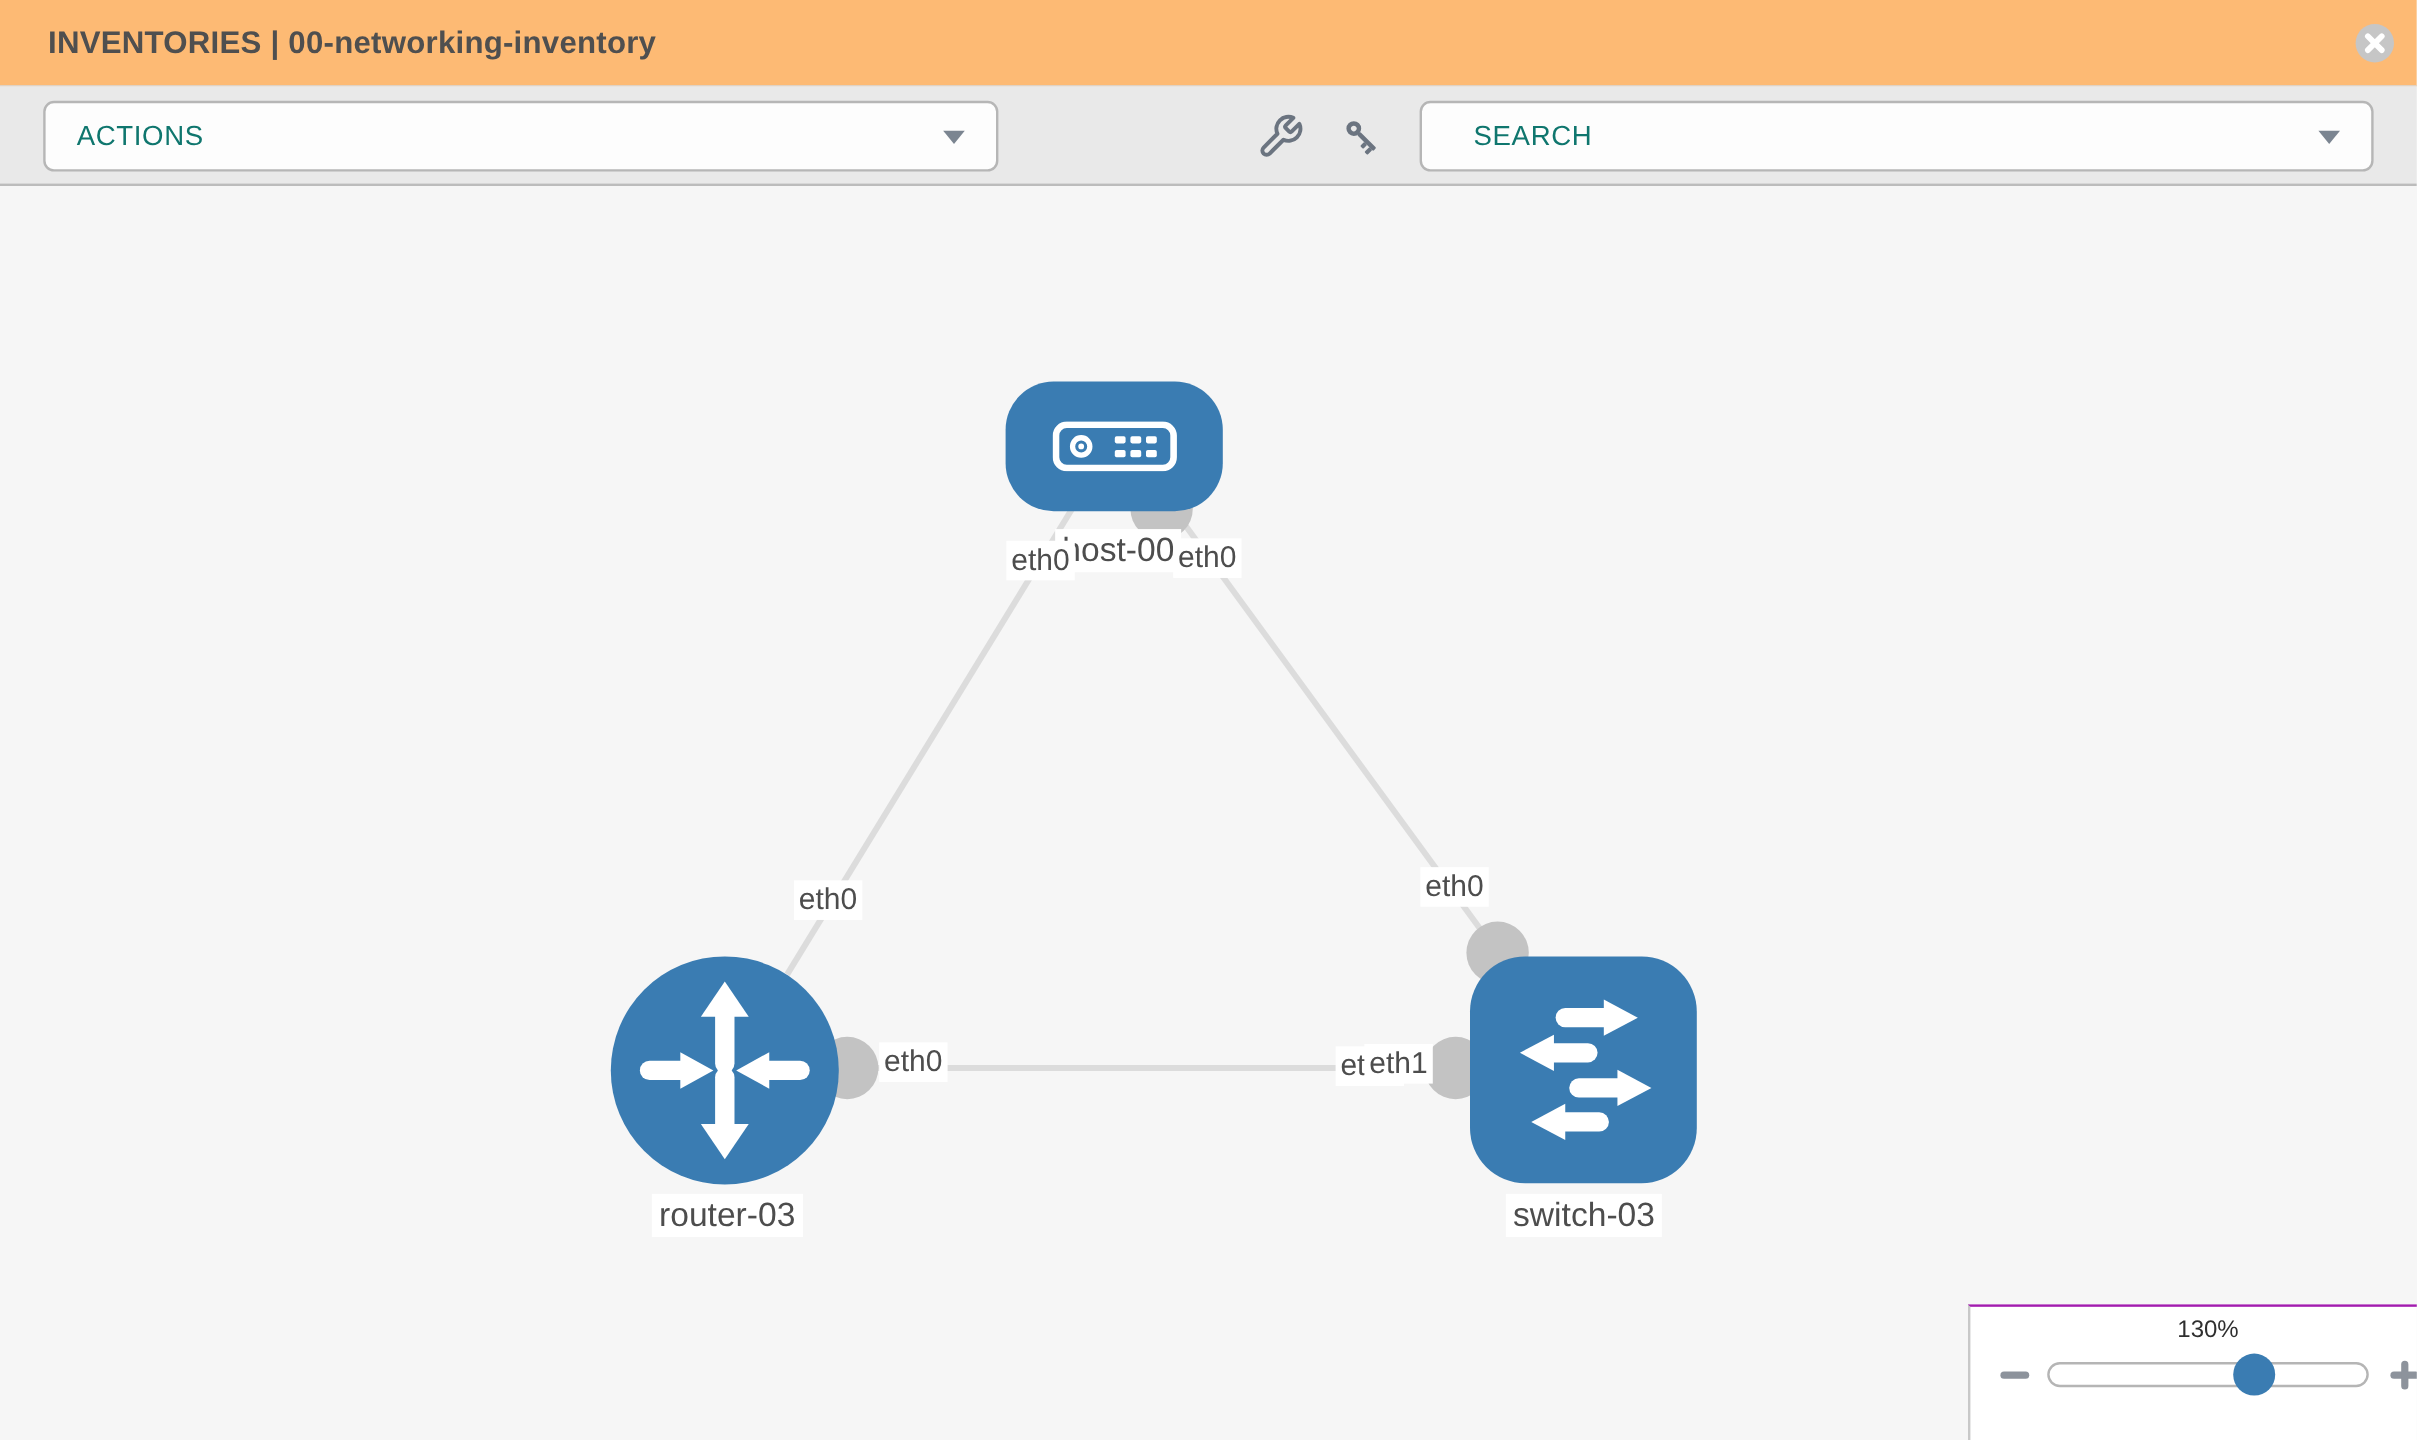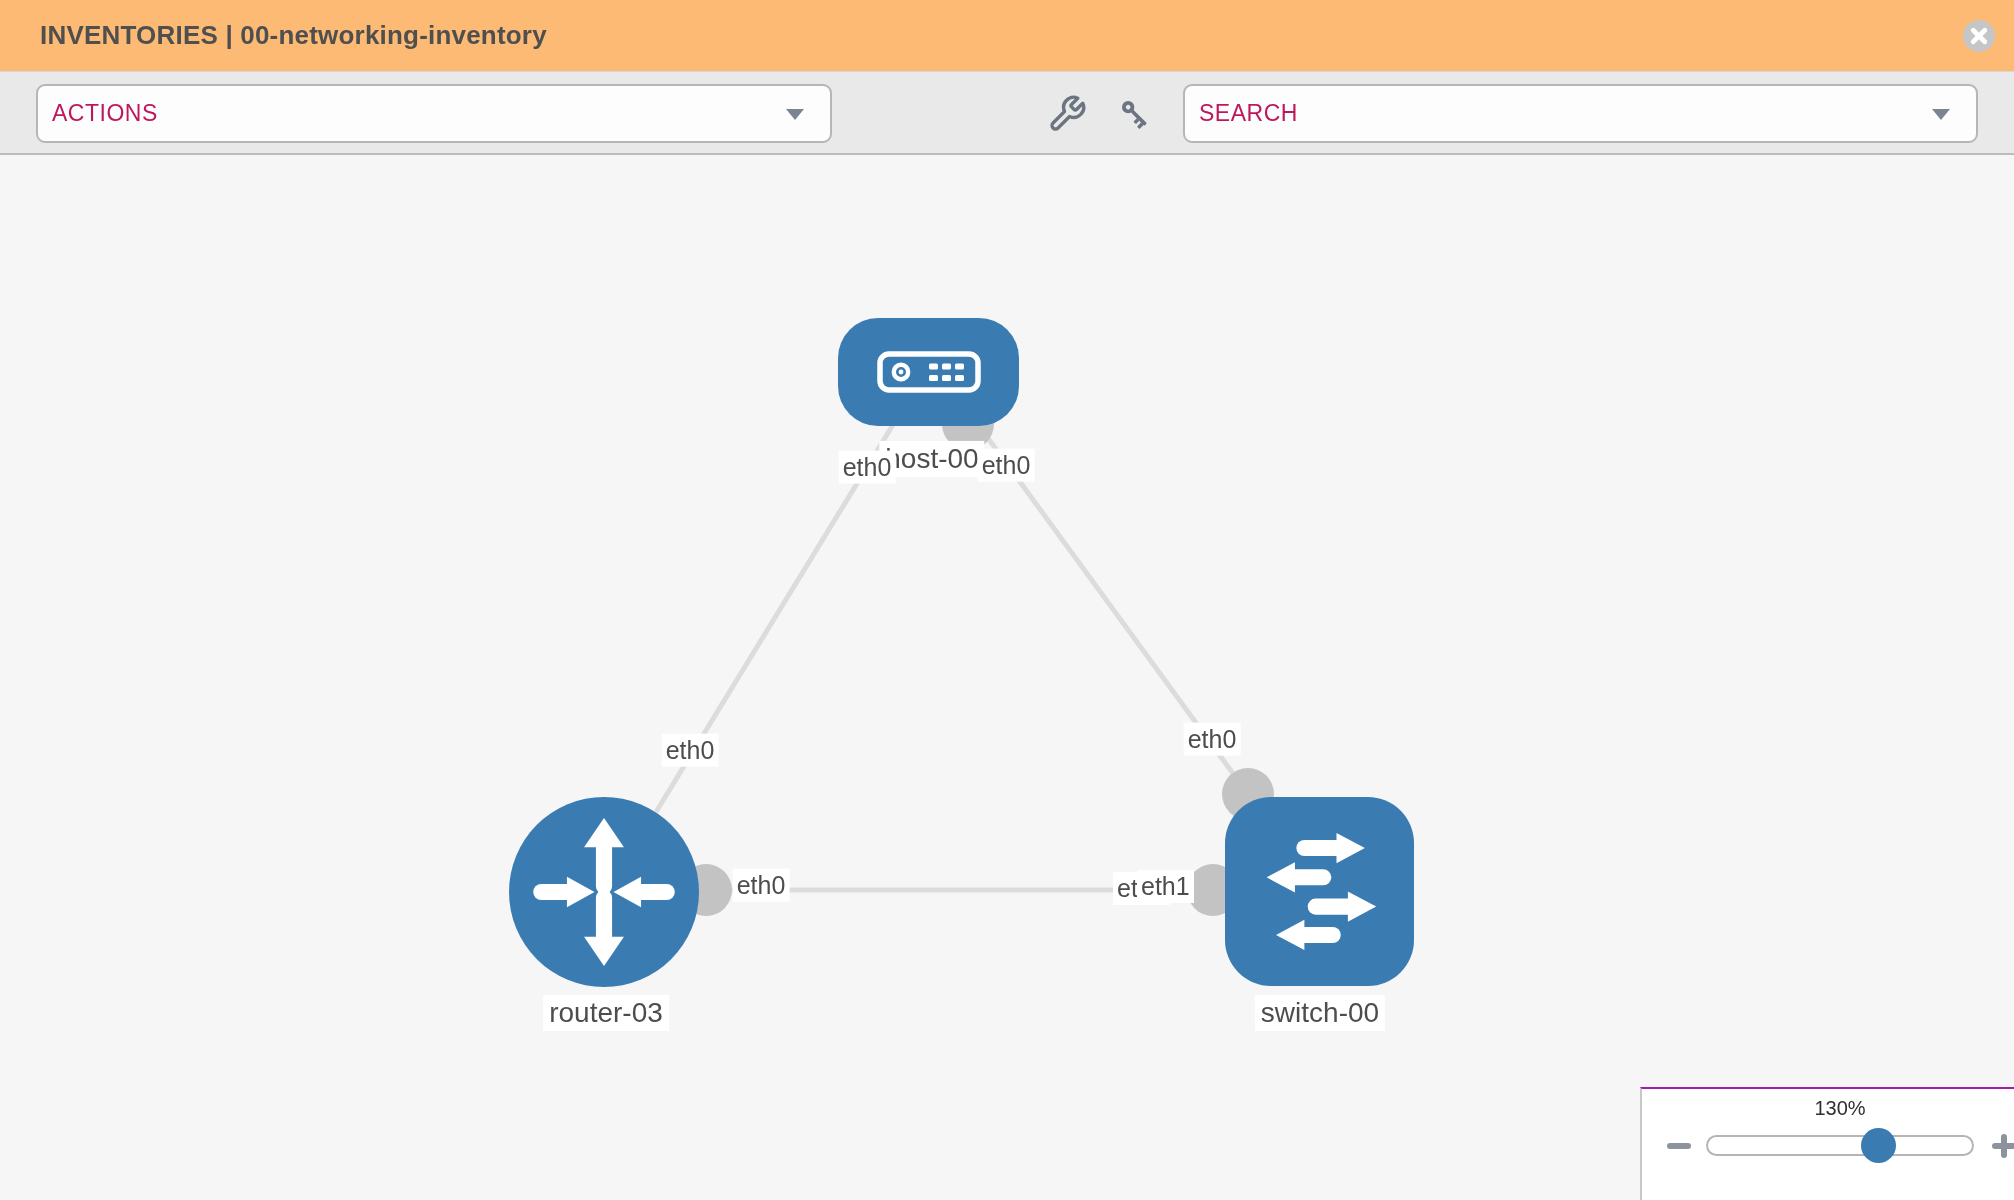--- a/index.html
+++ b/index.html
@@ -12,26 +12,26 @@
           border-bottom:1px solid #d8d8d8;display:flex;align-items:center;}
   .title{margin:0 0 0 40px;font-size:26px;font-weight:bold;color:#4f4f4f;letter-spacing:.2px;}
   .close-btn{position:absolute;right:17px;top:18px;width:36px;height:36px;border:none;
              background:transparent;padding:0;cursor:pointer;}
 
   
   .toolbar{position:absolute;left:0;top:72px;width:100%;height:83px;background:#e9e9e9;
            border-bottom:2px solid #bcbcbc;box-sizing:border-box;}
   .select{position:absolute;top:12px;height:59px;background:#fdfdfd;border:2px solid #b6b6b6;
           border-radius:9px;box-sizing:border-box;display:flex;align-items:center;cursor:pointer;}
-  .select .sel-label{margin-left:14px;font-size:23px;color:#be185d;letter-spacing:.5px;}
+  .select .sel-label{margin-left:26px;font-size:23px;color:#0f766e;letter-spacing:.5px;}
   .caret{position:absolute;right:26px;top:50%;margin-top:-5px;width:0;height:0;
          border-left:9px solid transparent;border-right:9px solid transparent;
          border-top:11px solid #7b8591;}
   .actions-select{left:36px;width:796px;}
-  .search-select{left:1183px;width:795px;}
+  .search-select{left:1183px;width:795px;padding-left:17px;}
   .tool-btn{position:absolute;top:20px;width:44px;height:44px;border:none;background:transparent;
             padding:0;cursor:pointer;display:flex;align-items:center;justify-content:center;}
   .tool-wrench{left:1045px;}
   .tool-key{left:1113px;}
 
   
   .canvas{position:absolute;left:0;top:157px;width:2014px;height:1043px;background:#f6f6f6;margin-left:16px;}
   .net-svg{position:absolute;left:0;top:0;}
 
   .node{position:absolute;background:#3a7cb2;display:flex;align-items:center;justify-content:center;}
@@ -151,21 +151,21 @@
         <polygon points="22,42.5 37,34.5 37,50.5" stroke="none"></polygon>
         <path d="M48 58 H66" stroke-width="8.5"></path>
         <polygon points="80,58 65,50 65,66" stroke="none"></polygon>
         <path d="M57 73 H41" stroke-width="8.5"></path>
         <polygon points="27,73 42,65 42,81" stroke="none"></polygon>
       </svg>
     </div>
 
     <span class="chip center node-label" style="left:916px;top:302px;">host-00</span>
     <span class="chip center node-label" style="left:590px;top:856px;">router-03</span>
-    <span class="chip center node-label" style="left:1304px;top:856px;">switch-00</span>
+    <span class="chip center node-label" style="left:1304px;top:856px;">switch-03</span>
 
     <span class="chip center if-label" style="left:851px;top:310px;">eth0</span>
     <span class="chip center if-label" style="left:674px;top:593px;">eth0</span>
     <span class="chip center if-label" style="left:990px;top:308px;">eth0</span>
     <span class="chip center if-label" style="left:1196px;top:582px;">eth0</span>
     <span class="chip center if-label" style="left:745px;top:728px;">eth0</span>
     <span class="chip if-label" style="left:1097px;top:715px;">eth0</span>
     <span class="chip if-label" style="left:1121px;top:713px;">eth1</span>
 
     <div class="zoom-panel">

